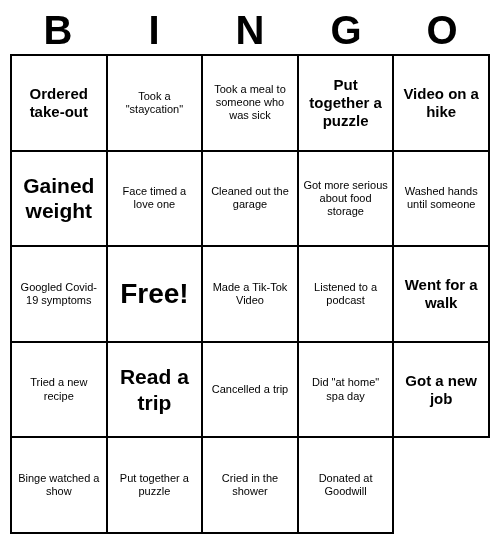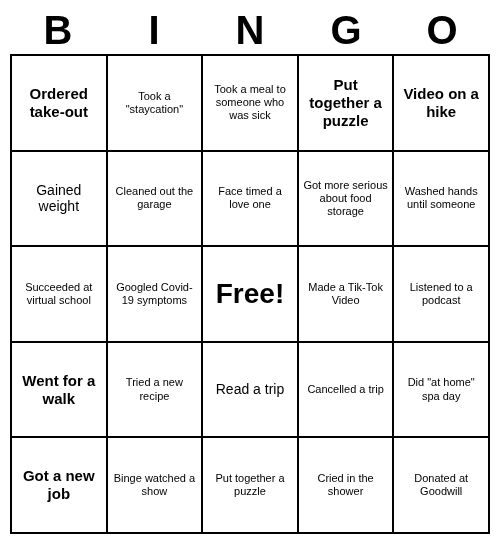--- a/index.html
+++ b/index.html
@@ -50,47 +50,46 @@
     }
     .bingo-cell.free {
       font-size: 28px;
       font-weight: bold;
     }
     .bingo-cell.large-text {
       font-size: 15px;
       font-weight: bold;
     }
     .bingo-cell.medium-text {
-      font-size: 14px;
-      font-weight: normal;
+      font-size: 21px;
+      font-weight: bold;
     }
   </style>
 </head>
 <body>
 
 <div id="bingo-header">
 <span class="bingo-letter">B</span>
     <span class="bingo-letter">I</span>
     <span class="bingo-letter">N</span>
     <span class="bingo-letter">G</span>
     <span class="bingo-letter">O</span>
   </div>
 
 <div id="bingo-grid">
 <div class="bingo-cell large-text">Ordered take-out</div>
     <div class="bingo-cell">Took a "staycation"</div>
     <div class="bingo-cell">Took a meal to someone who was sick</div>
     <div class="bingo-cell large-text">Put together a puzzle</div>
     <div class="bingo-cell large-text">Video on a hike</div>
     <div class="bingo-cell medium-text">Gained weight</div>
+    <div class="bingo-cell">Face timed a love one</div>
     <div class="bingo-cell">Cleaned out the garage</div>
-    <div class="bingo-cell">Face timed a love one</div>
     <div class="bingo-cell">Got more serious about food storage</div>
     <div class="bingo-cell">Washed hands until someone</div>
-    <div class="bingo-cell">Succeeded at virtual school</div>
     <div class="bingo-cell">Googled Covid-19 symptoms</div>
     <div class="bingo-cell free">Free!</div>
     <div class="bingo-cell">Made a Tik-Tok Video</div>
     <div class="bingo-cell">Listened to a podcast</div>
     <div class="bingo-cell large-text">Went for a walk</div>
     <div class="bingo-cell">Tried a new recipe</div>
     <div class="bingo-cell medium-text">Read a trip</div>
     <div class="bingo-cell">Cancelled a trip</div>
     <div class="bingo-cell">Did "at home" spa day</div>
     <div class="bingo-cell large-text">Got a new job</div>

